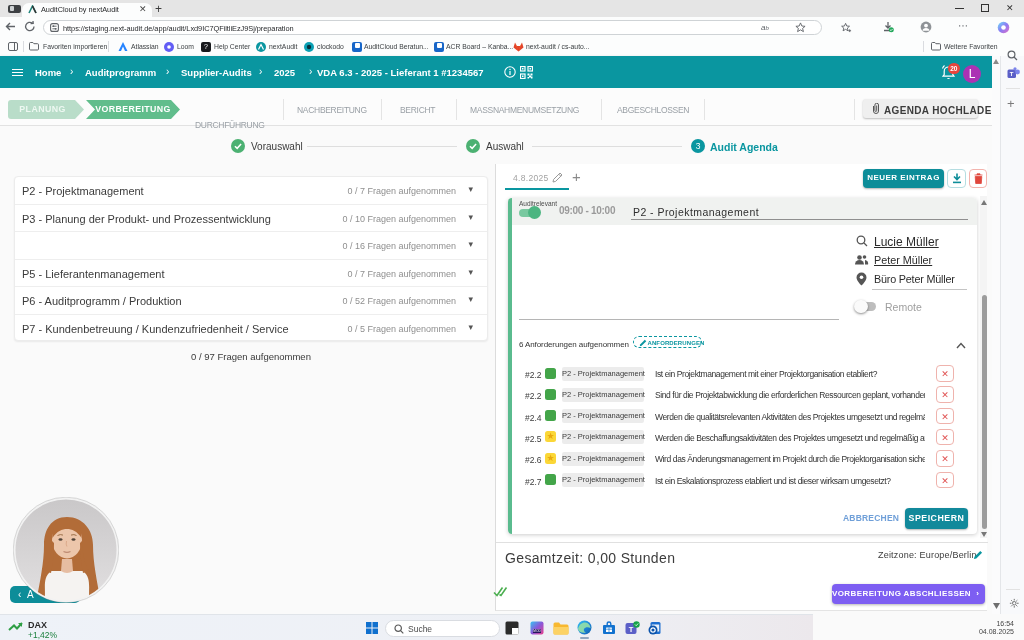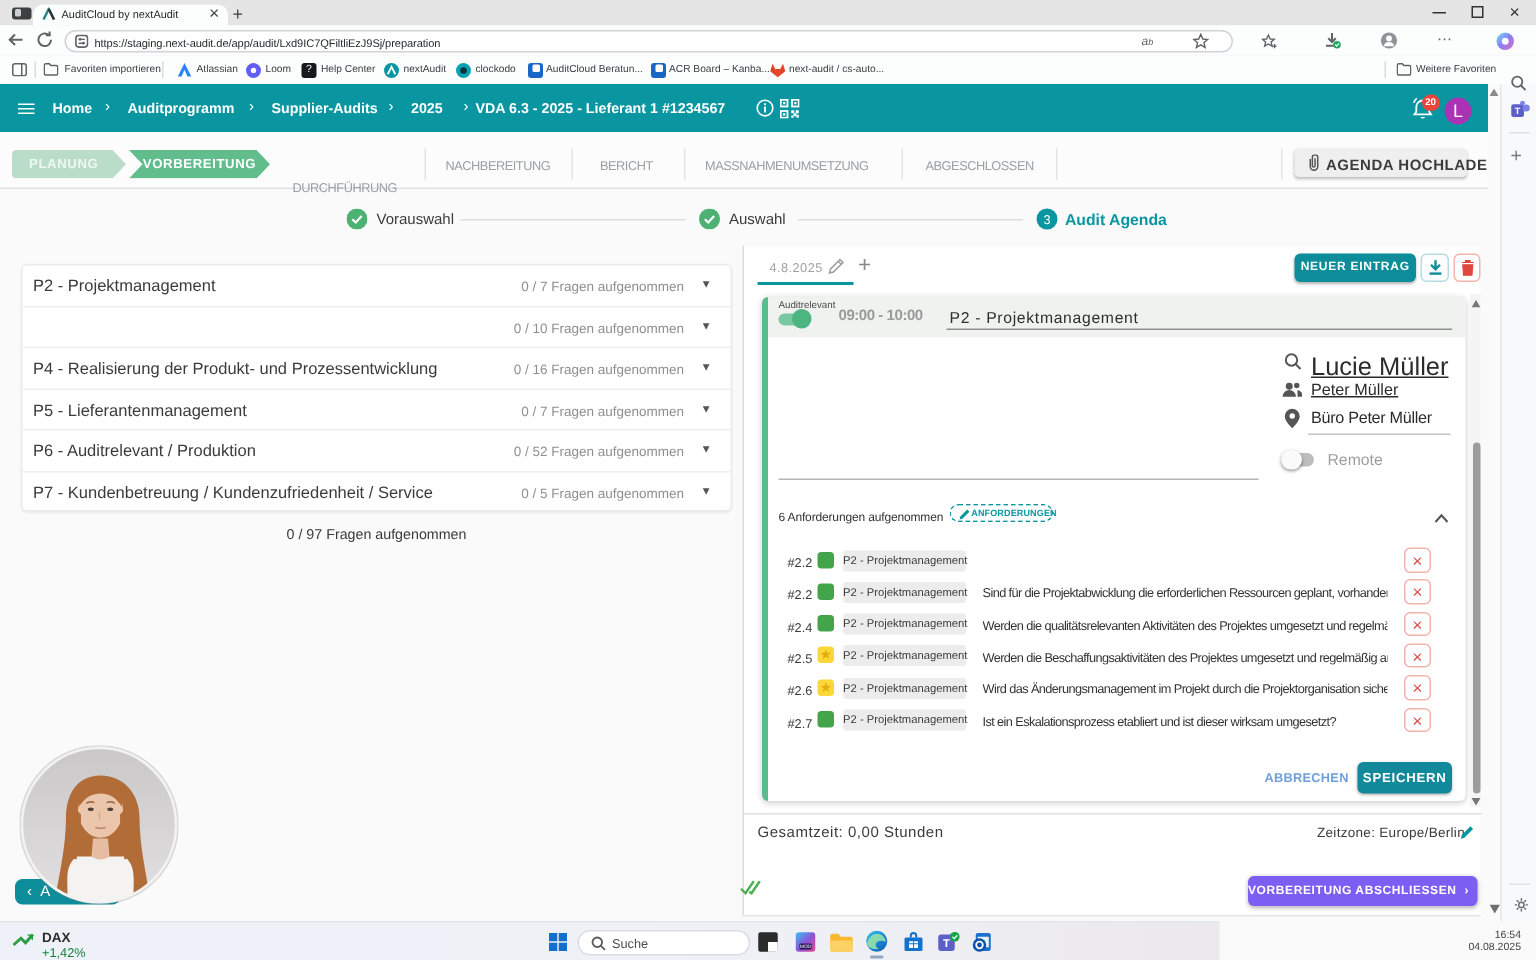--- a/index.html
+++ b/index.html
@@ -216,35 +216,35 @@
   <div class="abs" style="left:710px;top:13.5px;font-size:10.5px;font-weight:bold;color:#0a96a0">Audit Agenda</div>
 </div>
 
 <div class="abs" style="left:14px;top:176px;width:474px;height:165px;background:#fff;border:1px solid #ececec;border-radius:4px;box-shadow:0 1px 2px rgba(0,0,0,0.07)">
   <div class="lrow" style="top:0">
         <span class="lt">P2 - Projektmanagement</span>
         <span class="ln">0 / 7 Fragen aufgenommen</span>
         <span class="lc">▾</span>
       </div>
   <div class="lrow" style="top:27.5px">
+        <span class="lt">P3 - Planung der Produkt- und Prozessentwicklung</span>
         <span class="ln">0 / 10 Fragen aufgenommen</span>
         <span class="lc">▾</span>
       </div>
   <div class="lrow" style="top:55px">
-        <span class="lt">P4 - Realisierung der Produkt- und Prozessentwicklung</span>
         <span class="ln">0 / 16 Fragen aufgenommen</span>
         <span class="lc">▾</span>
       </div>
   <div class="lrow" style="top:82.5px">
         <span class="lt">P5 - Lieferantenmanagement</span>
         <span class="ln">0 / 7 Fragen aufgenommen</span>
         <span class="lc">▾</span>
       </div>
   <div class="lrow" style="top:110px">
-        <span class="lt">P6 - Auditrelevant / Produktion</span>
+        <span class="lt">P6 - Auditprogramm / Produktion</span>
         <span class="ln">0 / 52 Fragen aufgenommen</span>
         <span class="lc">▾</span>
       </div>
   <div class="lrow" style="top:137.5px;border-bottom:none">
         <span class="lt">P7 - Kundenbetreuung / Kundenzufriedenheit / Service</span>
         <span class="ln">0 / 5 Fragen aufgenommen</span>
         <span class="lc">▾</span>
       </div>
 </div>
 <div class="abs" style="left:14px;top:351px;width:474px;text-align:center;font-size:9.5px;color:#3a3a3a">0 / 97 Fragen aufgenommen</div>
@@ -278,21 +278,21 @@
     <div class="abs" style="left:11px;top:10.5px;width:20px;height:8.5px;background:#79c9a0;border-radius:5px"></div>
     <div class="abs" style="left:20px;top:8px;width:13px;height:13px;background:#4cb581;border-radius:50%"></div>
     <div class="abs" style="left:51px;top:7px;font-size:10px;font-weight:bold;color:#9a9a9a;letter-spacing:-0.3px">09:00 - 10:00</div>
     <div class="abs" style="left:125px;top:7.5px;font-size:10.5px;color:#2f2f2f;letter-spacing:0.45px">P2 - Projektmanagement</div>
     <div class="abs" style="left:123px;top:20.5px;width:337px;height:1px;background:#8f8f8f"></div>
 
     <svg class="abs" style="left:348px;top:37px" width="12" height="12" viewBox="0 0 12 12">
           <circle cx="5" cy="5" r="3.8" fill="none" stroke="#555" stroke-width="1.3"></circle>
           <path d="M8 8 L11 11" stroke="#555" stroke-width="1.3"></path>
         </svg>
-    <div class="abs" style="left:366px;top:37px;font-size:17px;color:#2b2b2b;text-decoration:underline">Lucie Müller</div>
+    <div class="abs" style="left:366px;top:37px;font-size:12px;color:#2b2b2b;text-decoration:underline">Lucie Müller</div>
     <svg class="abs" style="left:346px;top:56px" width="15" height="12" viewBox="0 0 15 12">
           <circle cx="5.5" cy="3.5" r="2.3" fill="#555"></circle>
           <circle cx="10.5" cy="3" r="1.8" fill="#555"></circle>
           <path d="M1 10.5 a4.5 4.5 0 0 1 9 0 Z" fill="#555"></path>
           <path d="M11 6 a3.5 3.5 0 0 1 3 4.5 h-3" fill="#555"></path>
         </svg>
     <div class="abs" style="left:366px;top:56px;font-size:10.8px;color:#2b2b2b;text-decoration:underline">Peter Müller</div>
     <svg class="abs" style="left:348px;top:73.5px" width="11" height="14" viewBox="0 0 11 14">
           <path d="M5.5 0.5 a5 5 0 0 1 5 5 c0 3.5-5 8-5 8 s-5-4.5-5-8 a5 5 0 0 1 5-5 Z" fill="#555"></path>
           <circle cx="5.5" cy="5.3" r="1.8" fill="#fff"></circle>
@@ -313,20 +313,21 @@
       <div class="abs" style="left:13.5px;top:3.2px;font-size:6px;font-weight:bold;color:#0a96a0;letter-spacing:0.1px;white-space:nowrap">ANFORDERUNGEN</div>
     </div>
     <svg class="abs" style="left:448px;top:144px" width="10" height="7" viewBox="0 0 10 7">
           <path d="M1 6 L5 1.5 L9 6" fill="none" stroke="#555" stroke-width="1.4"></path>
         </svg>
 
     <div class="qrow" style="top:166px">
           <span class="qn">#2.2</span>
           <span class="qsq" style="background:#43a549"></span>
           <span class="qchip">P2 - Projektmanagement</span>
+          <span class="qt">Ist ein Projektmanagement mit einer Projektorganisation etabliert?</span>
           <span class="qx">✕</span>
         </div>
     <div class="qrow" style="top:187.3px">
           <span class="qn">#2.2</span>
           <span class="qsq" style="background:#43a549"></span>
           <span class="qchip">P2 - Projektmanagement</span>
           <span class="qt">Sind für die Projektabwicklung die erforderlichen Ressourcen geplant, vorhanden und</span>
           <span class="qx">✕</span>
         </div>
     <div class="qrow" style="top:208.6px">
@@ -365,21 +366,21 @@
   <div class="abs" style="left:484px;top:32px;width:7px;height:342px;background:#f4f4f4"></div>
   <svg class="abs" style="left:485px;top:36px" width="6" height="5" viewBox="0 0 6 5">
         <path d="M0 5 L3 0 L6 5 Z" fill="#777"></path>
       </svg>
   <div class="abs" style="left:485.5px;top:131px;width:5px;height:234px;background:#9c9c9c;border-radius:3px"></div>
   <svg class="abs" style="left:485px;top:368px" width="6" height="5" viewBox="0 0 6 5">
         <path d="M0 0 L3 5 L6 0 Z" fill="#777"></path>
       </svg>
 
   <div class="abs" style="left:0;top:378px;width:492px;height:1px;background:#e0e0e0"></div>
-  <div class="abs" style="left:9px;top:386px;font-size:10px;letter-spacing:0.35px;color:#3c3c3c">Gesamtzeit: 0,00 Stunden</div>
+  <div class="abs" style="left:9px;top:386px;font-size:14px;letter-spacing:0.35px;color:#3c3c3c">Gesamtzeit: 0,00 Stunden</div>
   <div class="abs" style="left:382px;top:386px;font-size:9px;letter-spacing:0.2px;color:#3c3c3c;white-space:nowrap">Zeitzone: Europe/Berlin</div>
   <svg class="abs" style="left:477px;top:386px" width="10" height="10" viewBox="0 0 11 11">
         <path d="M1 10 l0.6-2.6 L8 1 l2 2 L3.6 9.4 Z" fill="#0a96a0"></path>
       </svg>
   <svg class="abs" style="left:-3px;top:422px" width="17" height="12" viewBox="0 0 17 12">
         <path d="M1 6.5 L4 9.5 L9.5 1.5 M6.5 8.5 L8 9.5 L13.5 1.5" fill="none" stroke="#4caf50" stroke-width="1.6"></path>
       </svg>
   <div class="abs" style="left:336px;top:420px;width:153px;height:20px;background:#7d5ef2;border-radius:4px;box-shadow:0 1px 3px rgba(0,0,0,0.3);color:#fff;font-size:8px;font-weight:bold;letter-spacing:0.4px;text-align:left;line-height:20px;white-space:nowrap">VORBEREITUNG ABSCHLIESSEN&nbsp;&nbsp;›</div>
 </div>
 

